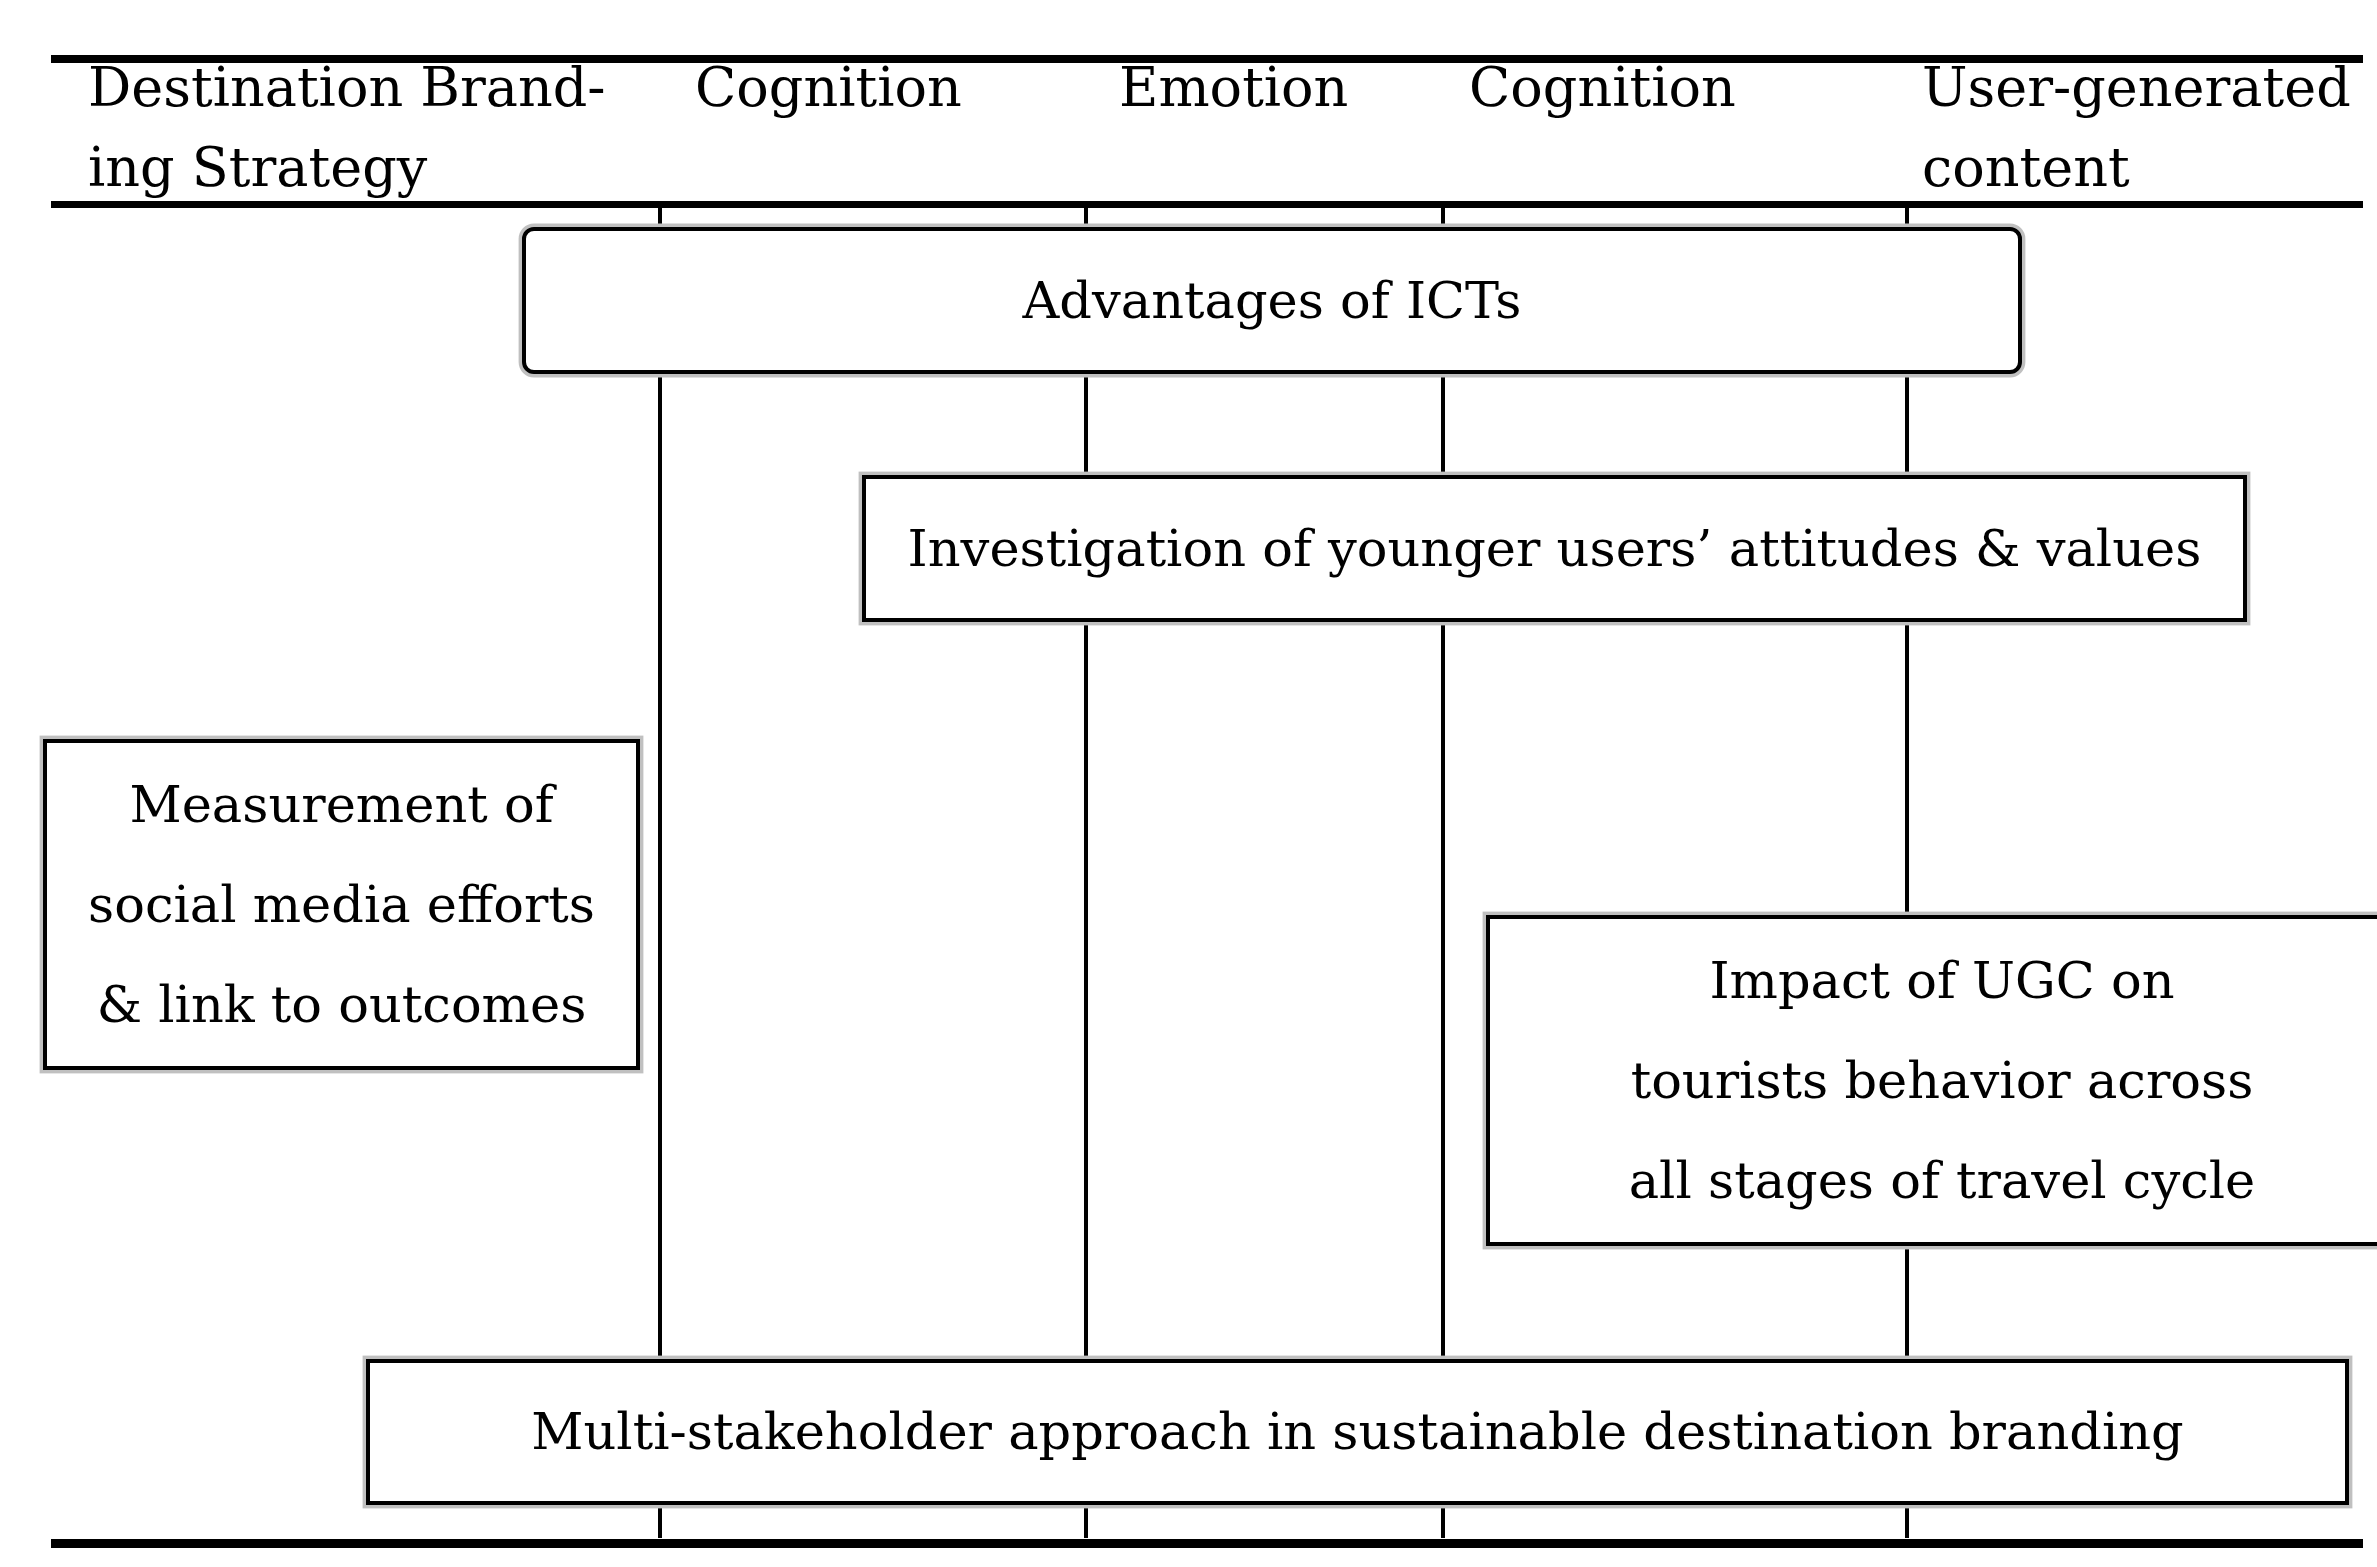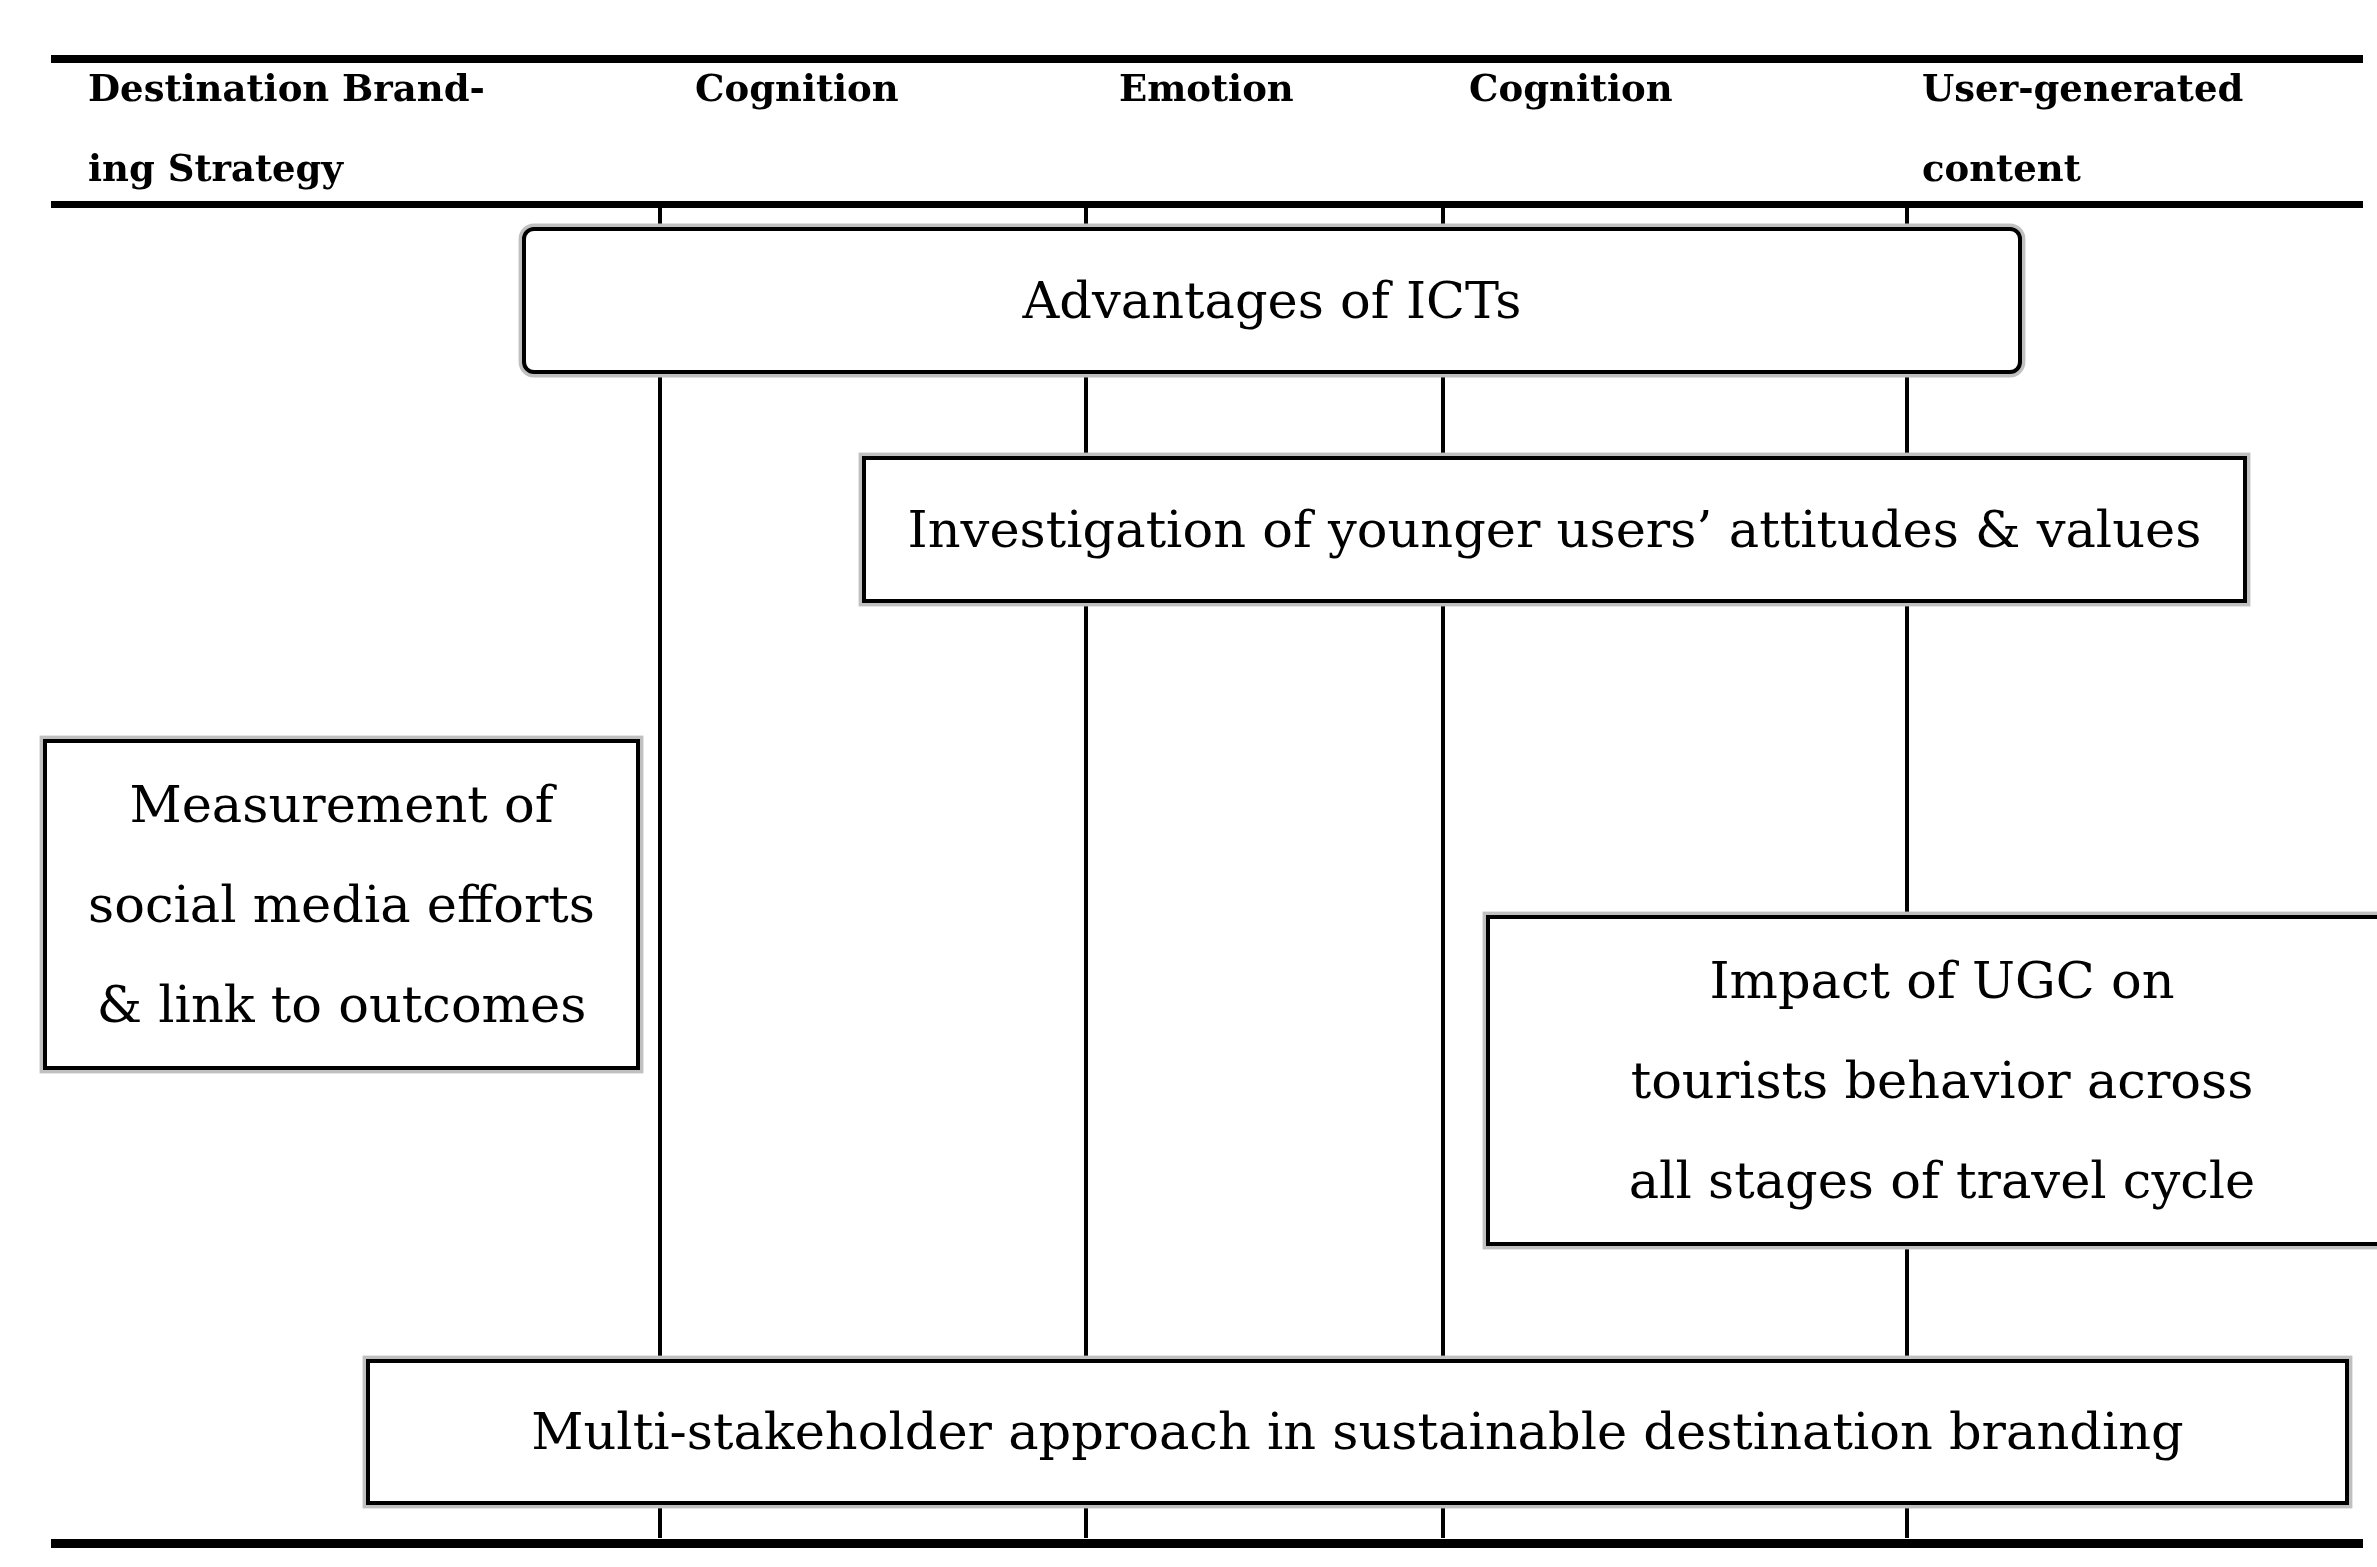--- a/index.html
+++ b/index.html
@@ -34,23 +34,23 @@
     background: #000000;
     z-index: 1;
   }
   #vline-cognition { left: 658px; }
   #vline-emotion   { left: 1084px; }
   #vline-behavior  { left: 1441px; }
   #vline-ugc       { left: 1905px; }
   .hcell {
     position: absolute;
     top: 48px;
-    font-size: 37px;
+    font-size: 54px;
     line-height: 80px;
-    font-weight: bold;
+    font-weight: normal;
     white-space: nowrap;
     z-index: 2;
   }
   .hcell span { display: block; }
   #hcell-dbs      { left: 88px;  }
   #hcell-cognition{ left: 695px; }
   #hcell-emotion  { left: 1119px; }
   #hcell-behavior { left: 1469px; }
   #hcell-ugc      { left: 1922px; }
   .box {
@@ -64,21 +64,21 @@
     justify-content: center;
     align-items: center;
     text-align: center;
     font-size: 51px;
     line-height: 100px;
     z-index: 3;
     white-space: nowrap;
   }
   .box span { display: block; }
   #box-advantages   { left: 522px;  top: 227px;  width: 1500px; height: 147px; border-radius: 12px; }
-  #box-investigation{ left: 862px; top: 456px;  width: 1385px; height: 147px; }
+  #box-investigation{ left: 862px; top: 475px;  width: 1385px; height: 147px; }
   #box-measurement  { left: 43px;   top: 739px; width: 597px; height: 331px; text-align: center; }
   #box-ugc-impact   { left: 1486px; top: 915px; width: 912px; height: 331px; }
   #box-multistake   { left: 366px;  top: 1351px; width: 1983px; height: 146px; margin-top: 8px; }
 </style>
 </head>
 <body>
 
 <div id="canvas">
 
   <div class="rule" id="rule-top"></div>

